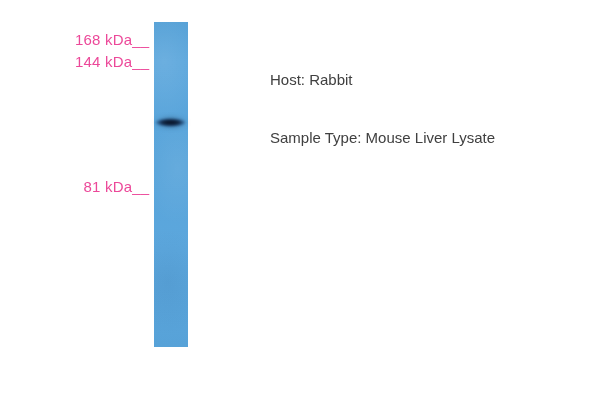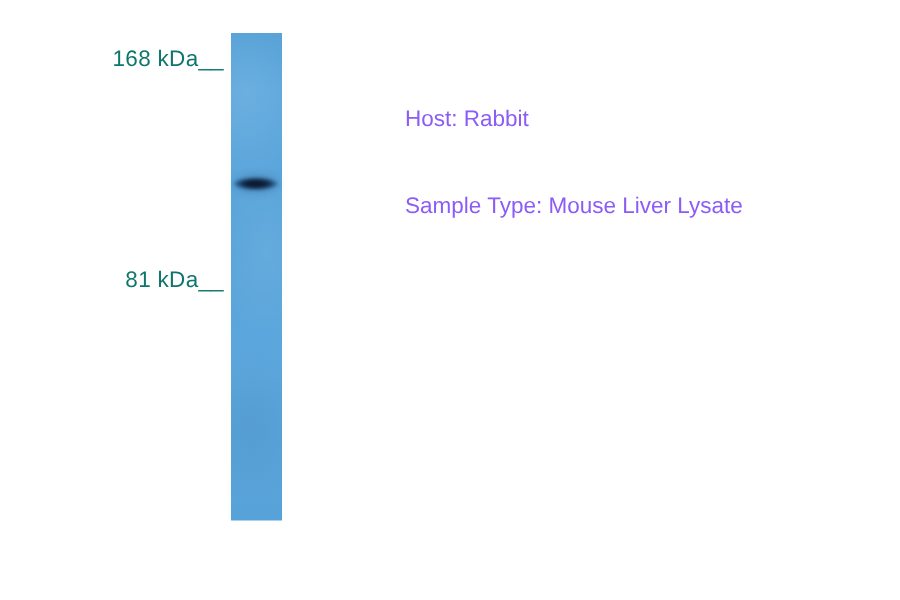--- a/index.html
+++ b/index.html
@@ -18,21 +18,21 @@
     background: #ffffff;
   }
   
   .marker-row {
     position: absolute;
     left: 0;
     width: 149px;
     text-align: right;
     font-size: 15px;
     line-height: 18px;
-    color: #0f766e;
+    color: #ec4899;
     white-space: nowrap;
     letter-spacing: 0.2px;
   }
   .marker-row .tick {
     letter-spacing: 0;
   }
   
   .lane {
     position: absolute;
     left: 154px;
@@ -65,30 +65,31 @@
     border-radius: 50%;
     background: radial-gradient(closest-side, rgba(16,38,66,0.45), rgba(88,164,218,0) 100%);
     filter: blur(2px);
   }
   
   .annotation-line {
     position: absolute;
     left: 270px;
     font-size: 15px;
     line-height: 18px;
-    color: #8b5cf6;
+    color: #404040;
     white-space: nowrap;
   }
 </style>
 </head>
 <body>
 
 <div class="figure">
 
   <div class="marker-row" style="top:31px"><span>168 kDa</span><span class="tick">__</span></div>
+  <div class="marker-row" style="top:53px"><span>144 kDa</span><span class="tick">__</span></div>
   <div class="marker-row" style="top:178px"><span>81 kDa</span><span class="tick">__</span></div>
 
   <div class="lane">
     <div class="band-halo"></div>
     <div class="band"></div>
   </div>
 
   <div class="annotation-line" style="top:71px">Host: Rabbit</div>
   <div class="annotation-line" style="top:129px">Sample Type: Mouse Liver Lysate</div>
 

